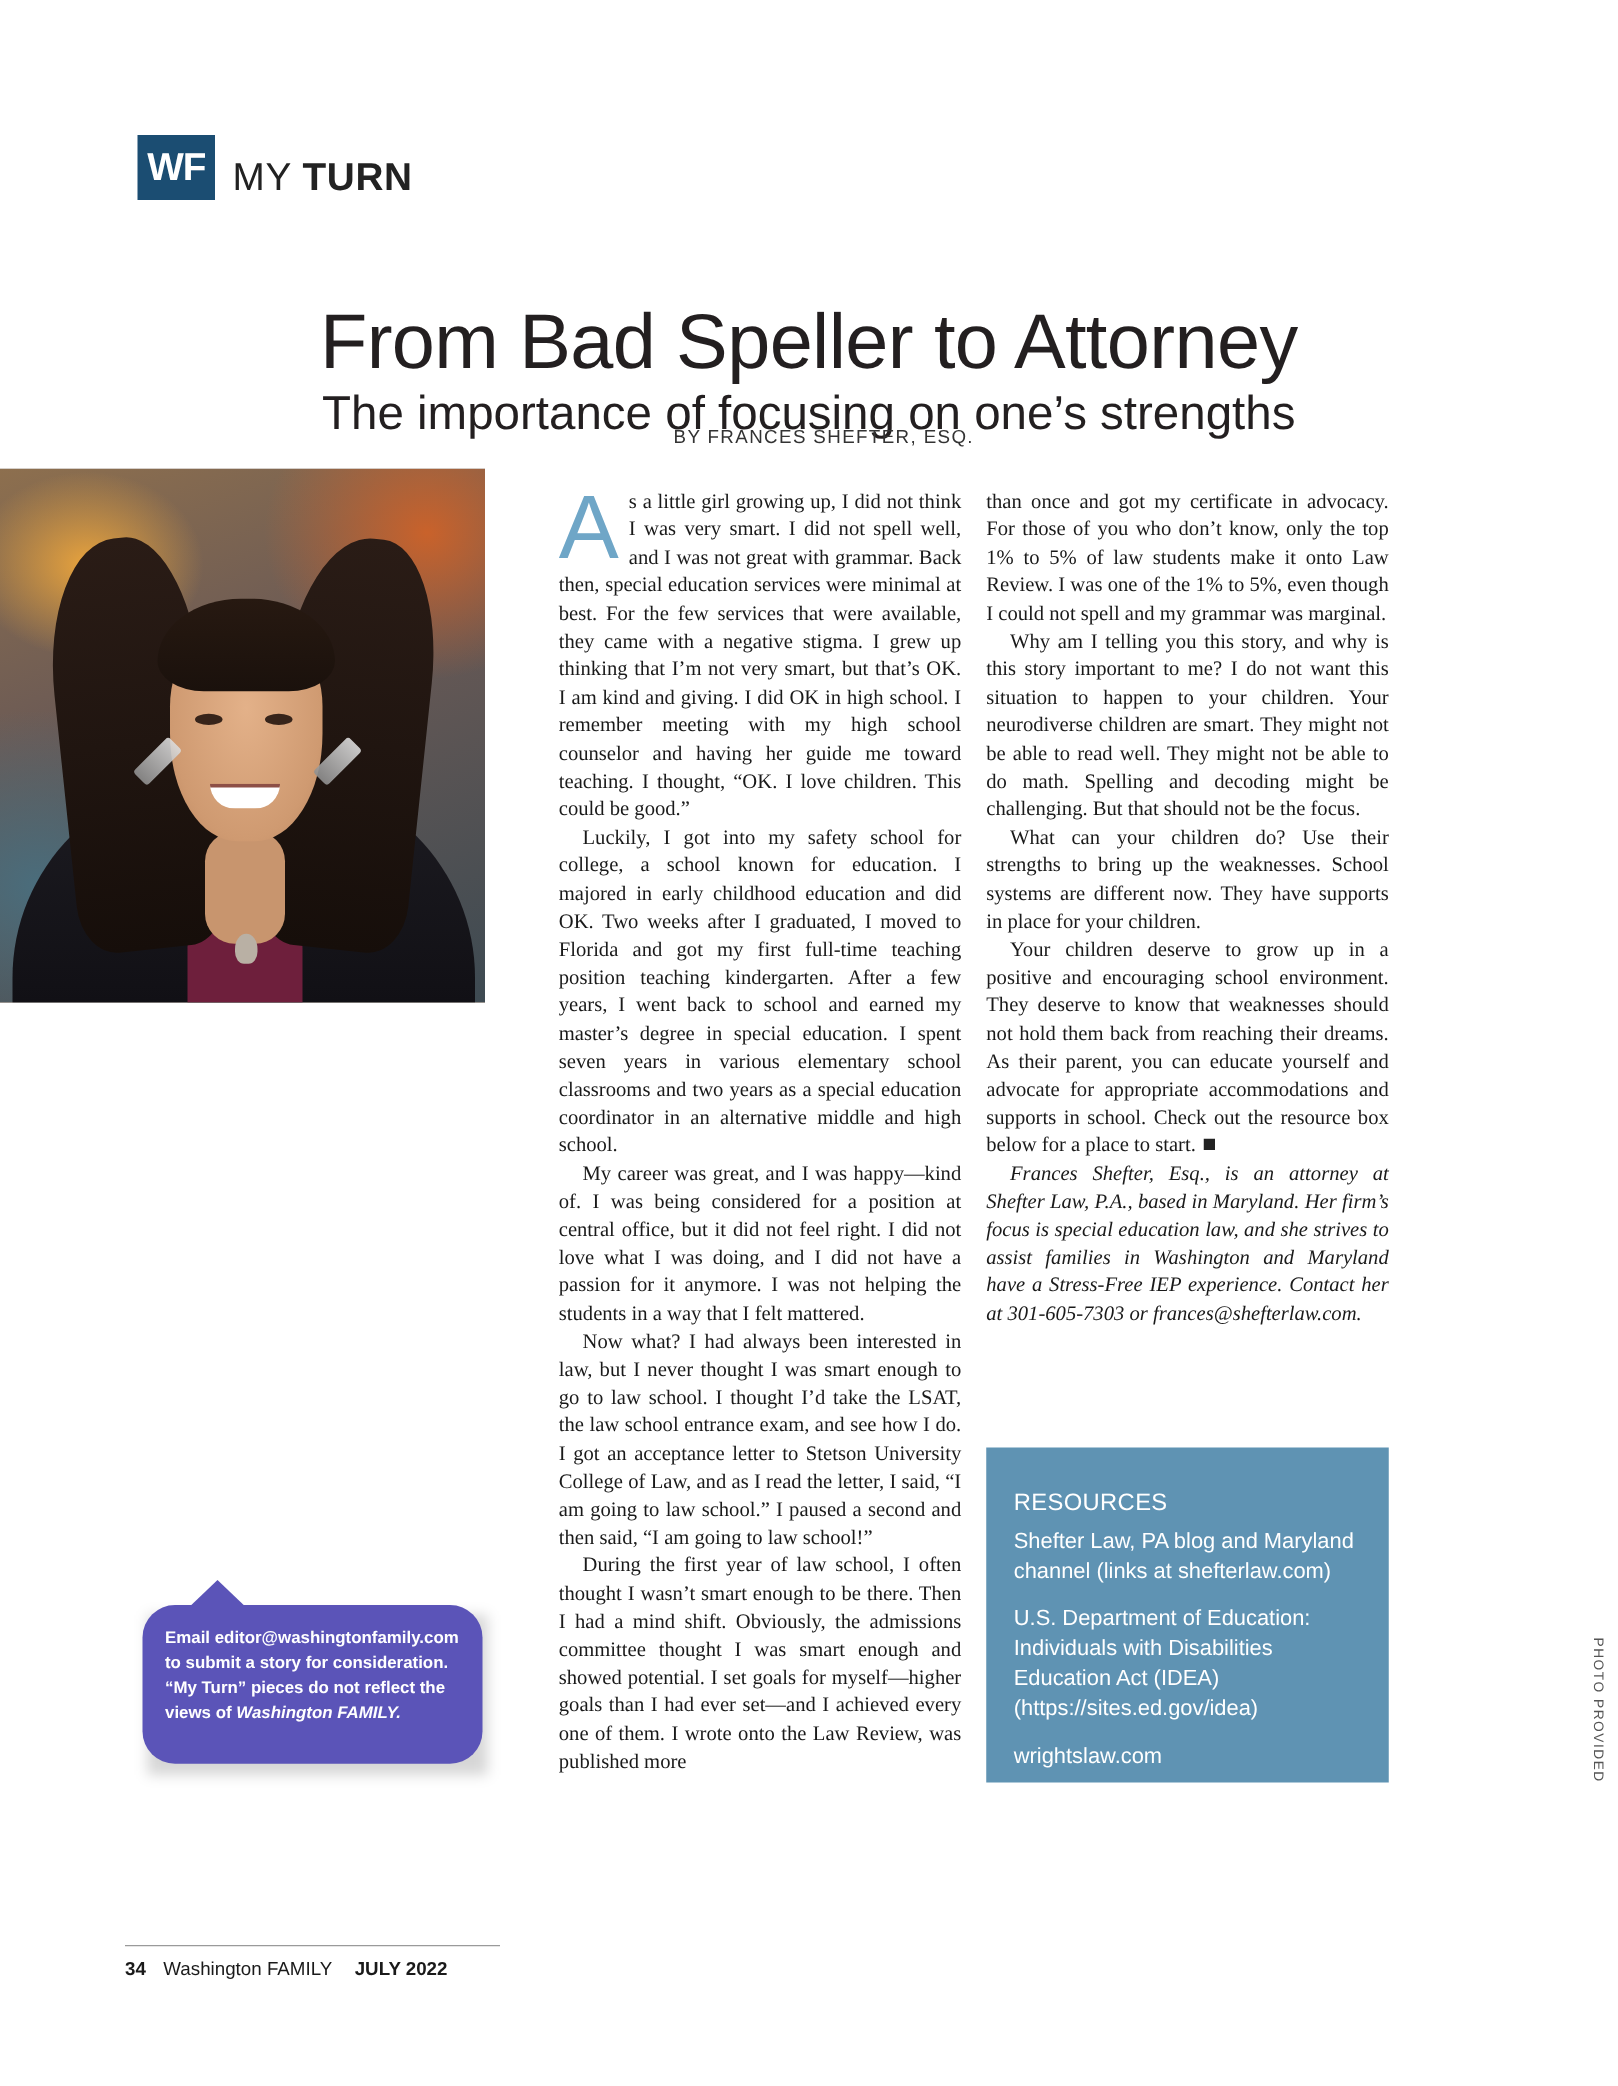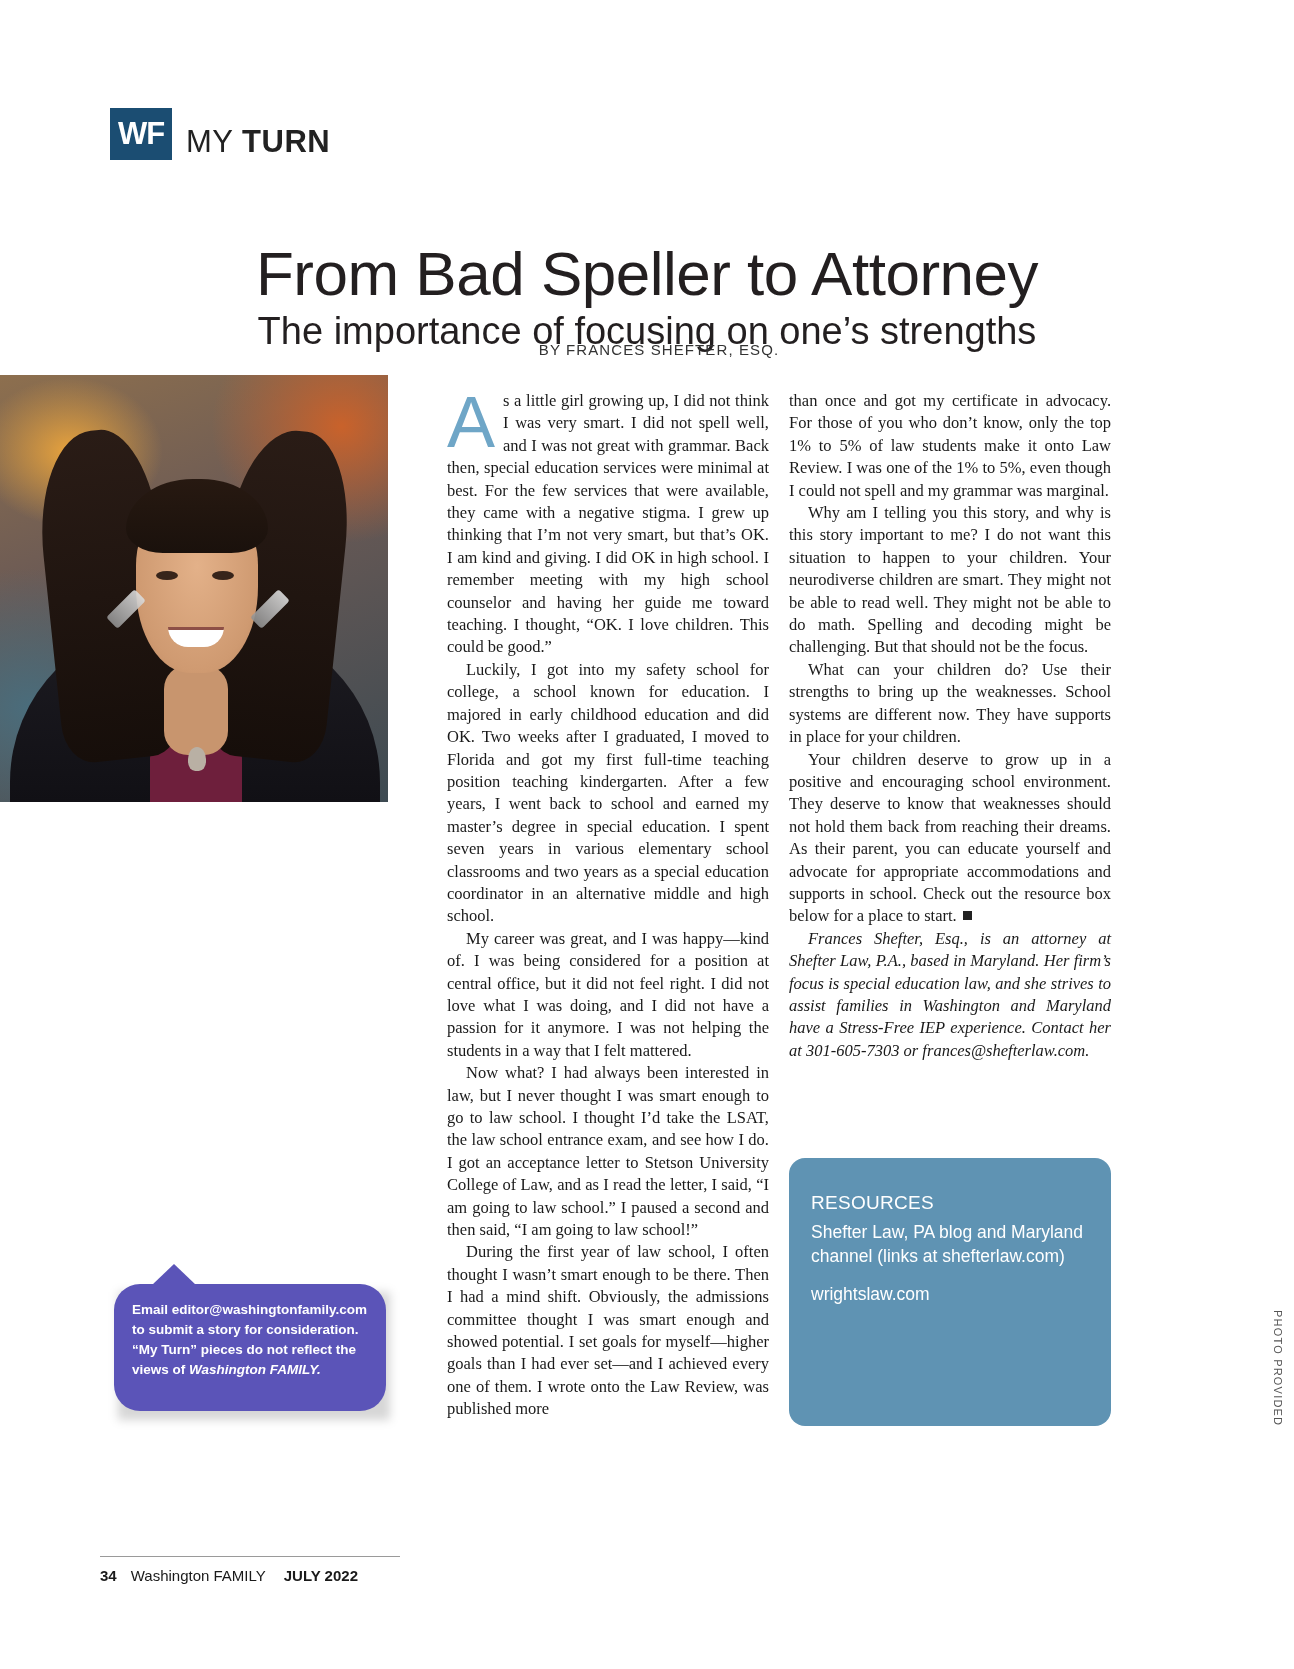--- a/index.html
+++ b/index.html
@@ -254,21 +254,20 @@
   .resources {
     position: absolute;
     left: 789px;
     top: 1158px;
     width: 322px;
     height: 268px;
     background: #5f93b3;
     color: #ffffff;
     font-family: "Liberation Sans", sans-serif;
     padding: 34px 22px 20px 22px;
-    border-radius: 16px;
   }
   .resources h3 {
     margin: 0 0 6px 0;
     font-size: 19px;
     font-weight: 400;
     letter-spacing: 0.3px;
   }
   .resources p {
     margin: 0 0 14px 0;
     font-size: 17.5px;
@@ -384,20 +383,21 @@
   <p class="first">than once and got my certificate in advocacy. For those of you who don’t know, only the top 1% to 5% of law students make it onto Law Review. I was one of the 1% to 5%, even though I could not spell and my grammar was marginal.</p>
   <p>Why am I telling you this story, and why is this story important to me? I do not want this situation to happen to your children. Your neurodiverse children are smart. They might not be able to read well. They might not be able to do math. Spelling and decoding might be challenging. But that should not be the focus.</p>
   <p>What can your children do? Use their strengths to bring up the weaknesses. School systems are different now. They have supports in place for your children.</p>
   <p><span>Your children deserve to grow up in a positive and encouraging school environment. They deserve to know that weaknesses should not hold them back from reaching their dreams. As their parent, you can educate yourself and advocate for appropriate accommodations and supports in school. Check out the resource box below for a place to start.</span><span class="endmark"></span></p>
   <p class="bio">Frances Shefter, Esq., is an attorney at Shefter Law, P.A., based in Maryland. Her firm’s focus is special education law, and she strives to assist families in Washington and Maryland have a Stress-Free IEP experience. Contact her at 301-605-7303 or frances@shefterlaw.com.</p>
 </div>
 
 <div class="resources">
   <h3>RESOURCES</h3>
   <p>Shefter Law, PA blog and Maryland channel (links at shefterlaw.com)</p>
+  <p>U.S. Department of Education: Individuals with Disabilities Education Act (IDEA) (https://sites.ed.gov/idea)</p>
   <p>wrightslaw.com</p>
 </div>
 
 <div class="callout-shadow"></div>
 <div class="callout">
   <div class="tail"></div>
   <span>Email editor@washingtonfamily.com to submit a story for consideration. “My Turn” pieces do not reflect the views of </span><em>Washington FAMILY.</em>
 </div>
 
 <div class="footer-rule"></div>

